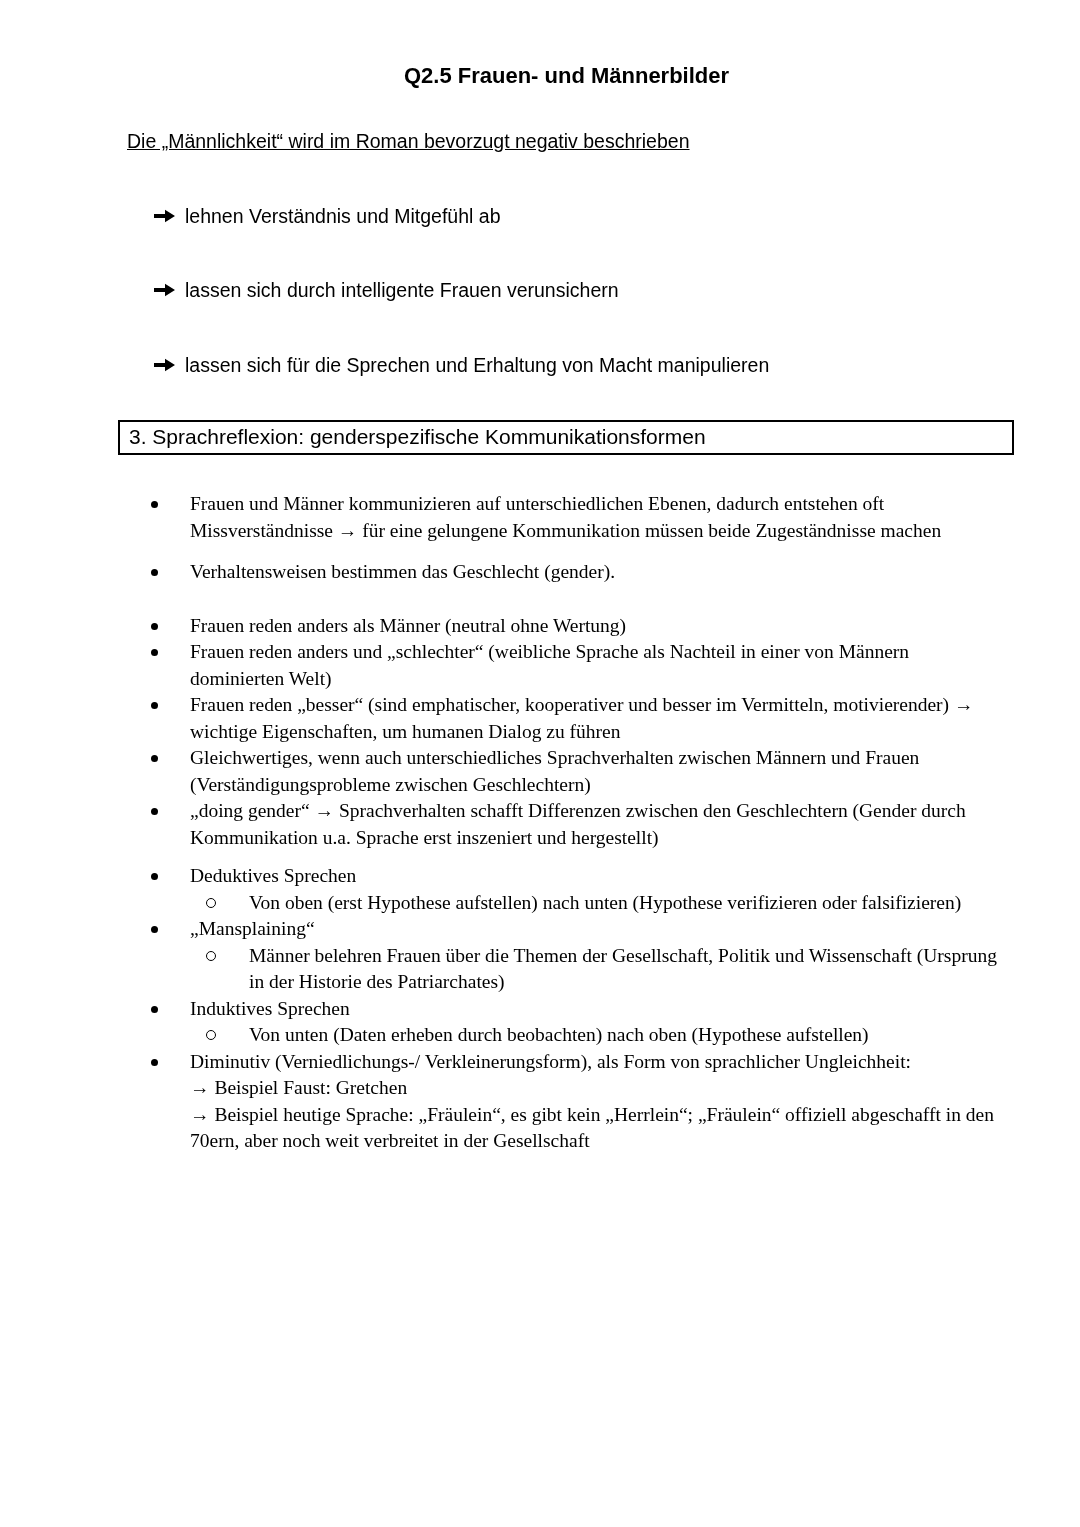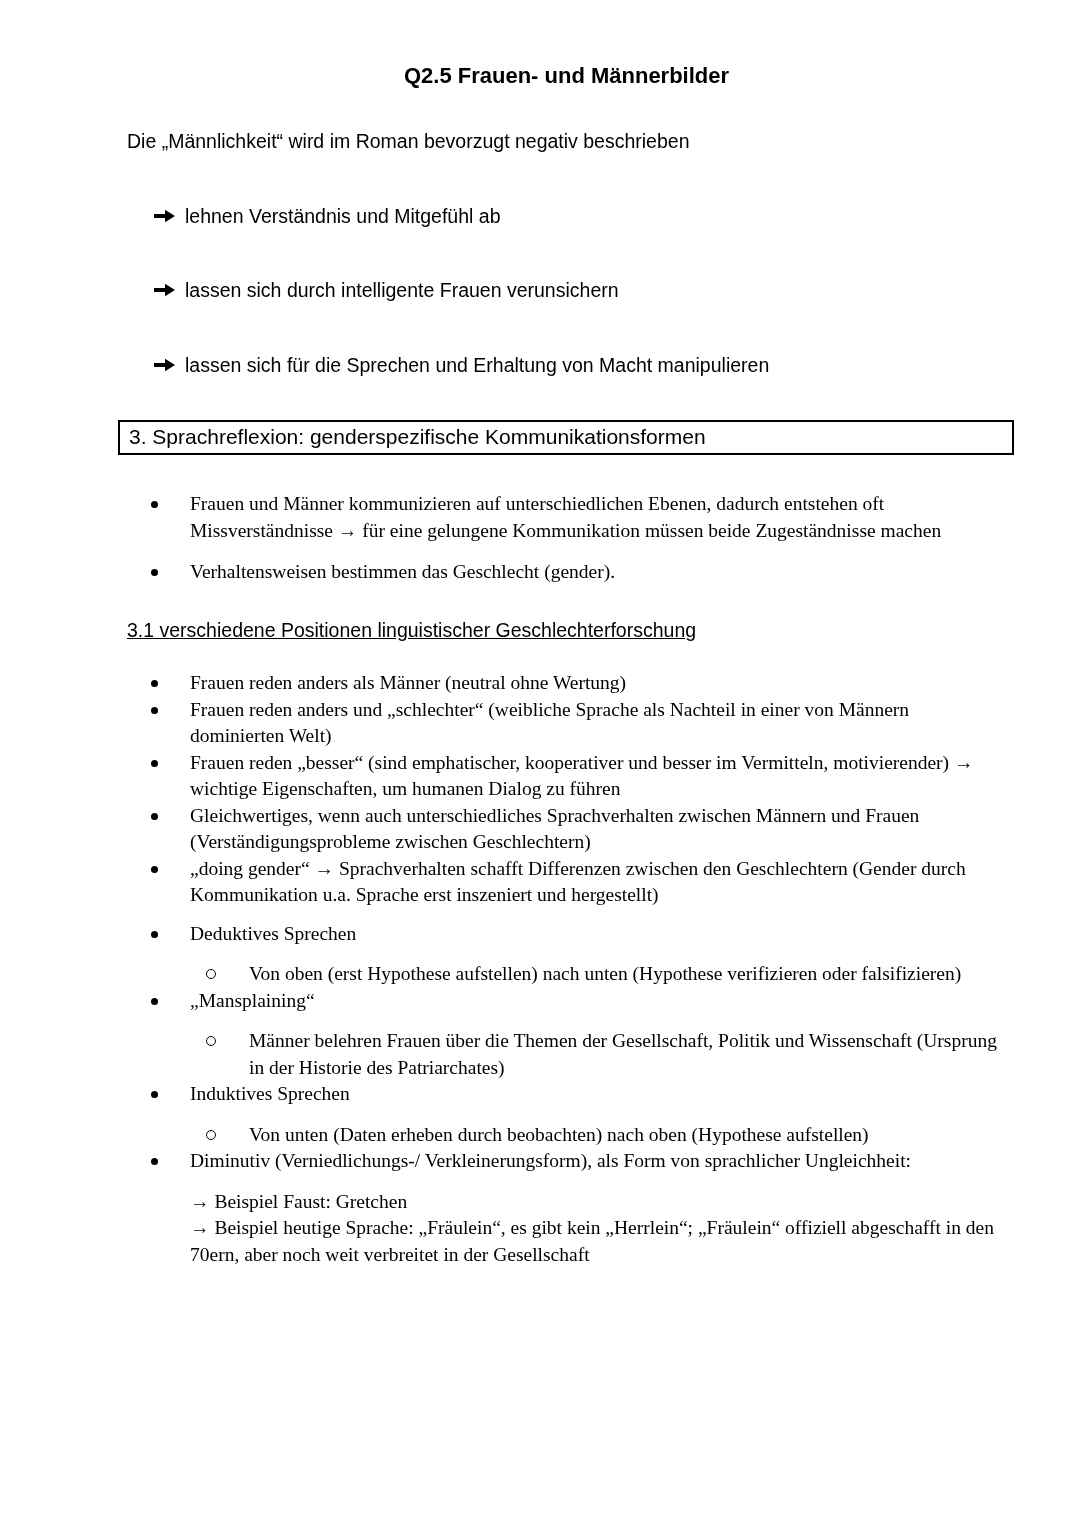--- a/index.html
+++ b/index.html
@@ -18,21 +18,21 @@
   
   .doc-title {
     text-align: center;
     font-size: 22px;
     font-weight: bold;
     line-height: 27px;
     margin-bottom: 39px;
   }
 
   
-  .lead { margin-bottom: 17px; }
+  .lead { margin-bottom: 17px; text-decoration: underline; }
 
   
   .arrow-list { list-style: none; }
   .arrow-list li { position: relative; padding-left: 58px; margin-top: 48px; }
   .arrow-marker {
     position: absolute;
     left: 27px;
     top: 6px;
     width: 21px;
     height: 14px;
@@ -73,21 +73,21 @@
     font-size: 19.5px;
     font-weight: normal;
     text-decoration: underline;
     line-height: 26.5px;
   }
 
   .list-b { margin-top: 27px; }
   .list-c { margin-top: 12px; }
 
   
-  .sub-list { list-style: none; margin-top: 14px; }
+  .sub-list { list-style: none; }
   .sub-list > li { position: relative; padding-left: 59px; }
   .circle-marker {
     position: absolute;
     left: 16px;
     top: 8px;
     width: 10px;
     height: 10px;
     border: 1.5px solid #000;
     border-radius: 50%;
     background: transparent;
@@ -145,21 +145,20 @@
         <span class="disc-marker"></span>
         <span class="item-text">Frauen und Männer kommunizieren auf unterschiedlichen Ebenen, dadurch entstehen oft Missverständnisse → für eine gelungene Kommunikation müssen beide Zugeständnisse machen</span>
       </li>
 
       <li>
         <span class="disc-marker"></span>
         <span class="item-text">Verhaltensweisen bestimmen das Geschlecht (gender).</span>
       </li>
     </ul>
 
-  <h3 class="underlined-heading">3.1 verschiedene Positionen linguistischer Geschlechterforschung</h3>
 
   <ul class="bullet-list list-b">
 
       <li>
         <span class="disc-marker"></span>
         <span class="item-text">Frauen reden anders als Männer (neutral ohne Wertung)</span>
       </li>
 
       <li>
         <span class="disc-marker"></span>

